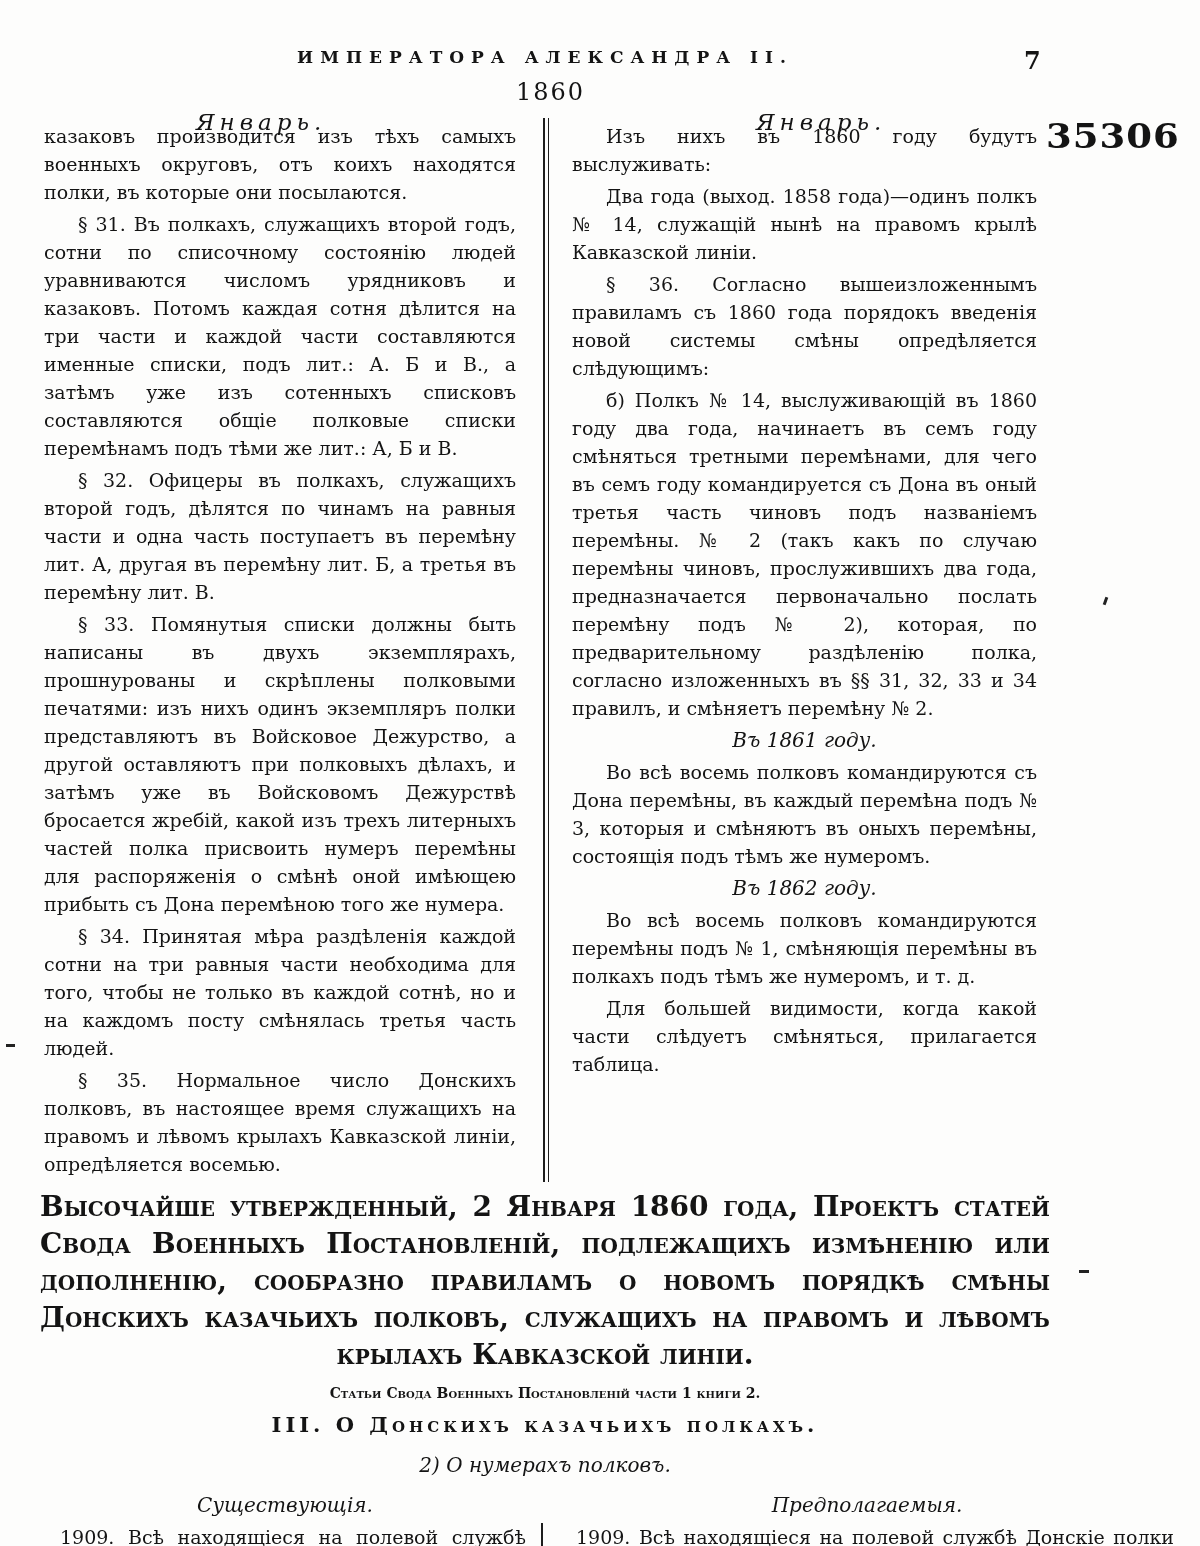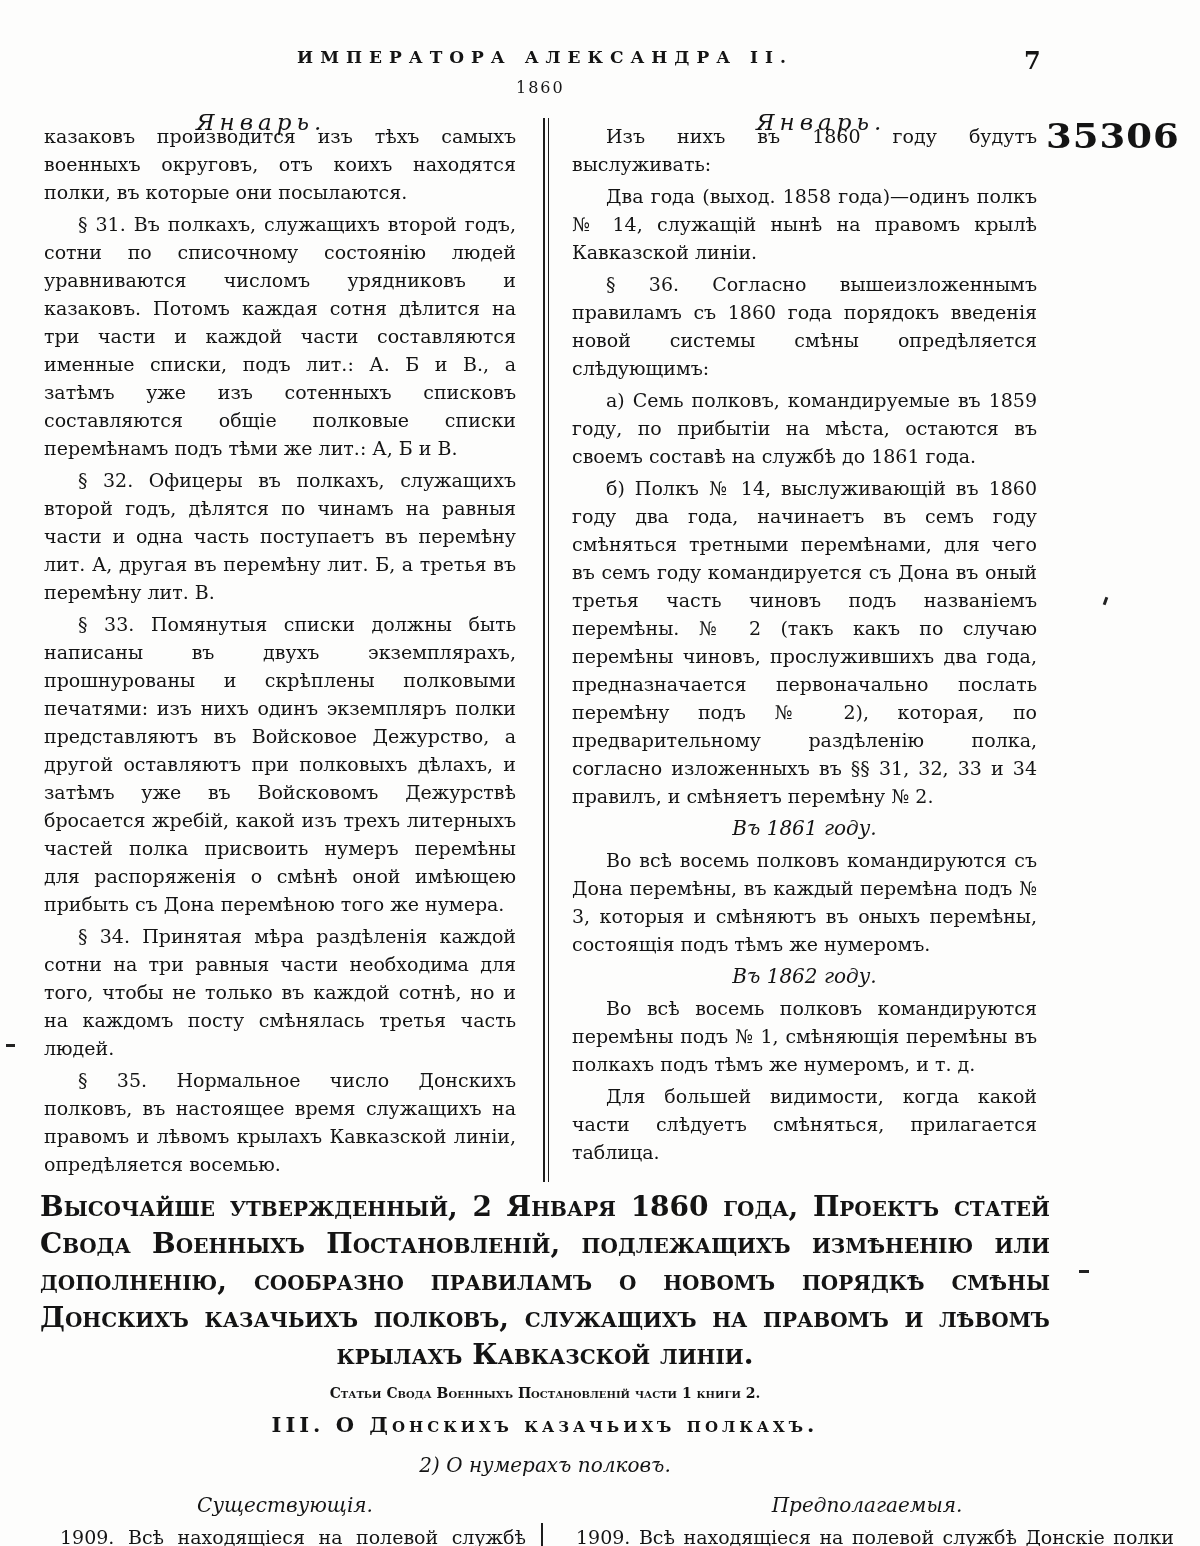--- a/index.html
+++ b/index.html
@@ -29,21 +29,21 @@
   }
   .subheader{position:relative;height:46px;}
   .subheader .month{
     position:absolute;top:6px;
     font-style:italic;font-size:23px;letter-spacing:5px;margin-top:31px;
   }
   .subheader .m-left{left:196px;}
   .subheader .m-right{left:756px;}
   .subheader .year{
     position:absolute;top:6px;left:516px;
-    font-size:16px;letter-spacing:2px;
+    font-size:24px;letter-spacing:2px;
   }
   .stamp{
     position:absolute;top:114px;left:1046px;
     font-size:37px;font-weight:bold;
     letter-spacing:1px;
     transform:scaleY(0.92);
     font-family:"DejaVu Serif", serif;
   }
   
   .cols-top{
@@ -149,21 +149,20 @@
       <p class="p">§ 32. Офицеры въ полкахъ, служащихъ второй годъ, дѣлятся по чинамъ на равныя части и одна часть поступаетъ въ перемѣну лит. А, другая въ перемѣну лит. Б, а третья въ перемѣну лит. В.</p>
       <p class="p">§ 33. Помянутыя списки должны быть написаны въ двухъ экземплярахъ, прошнурованы и скрѣплены полковыми печатями: изъ нихъ одинъ экземпляръ полки представляютъ въ Войсковое Дежурство, а другой оставляютъ при полковыхъ дѣлахъ, и затѣмъ уже въ Войсковомъ Дежурствѣ бросается жребій, какой изъ трехъ литерныхъ частей полка присвоить нумеръ перемѣны для распоряженія о смѣнѣ оной имѣющею прибыть съ Дона перемѣною того же нумера.</p>
       <p class="p">§ 34. Принятая мѣра раздѣленія каждой сотни на три равныя части необходима для того, чтобы не только въ каждой сотнѣ, но и на каждомъ посту смѣнялась третья часть людей.</p>
       <p class="p">§ 35. Нормальное число Донскихъ полковъ, въ настоящее время служащихъ на правомъ и лѣвомъ крылахъ Кавказской линіи, опредѣляется восемью.</p>
     </div>
     <div class="vdiv-double"></div>
     <div class="col-right">
       <p class="p">Изъ нихъ въ 1860 году будутъ выслуживать:</p>
       <p class="p">Два года (выход. 1858 года)—одинъ полкъ № 14, служащій нынѣ на правомъ крылѣ Кавказской линіи.</p>
       <p class="p">§ 36. Согласно вышеизложеннымъ правиламъ съ 1860 года порядокъ введенія новой системы смѣны опредѣляется слѣдующимъ:</p>
-      <p class="p">а) Семь полковъ, командируемые въ 1859 году, по прибытіи на мѣста, остаются въ своемъ составѣ на службѣ до 1861 года.</p>
       <p class="p">б) Полкъ № 14, выслуживающій въ 1860 году два года, начинаетъ въ семъ году смѣняться третными перемѣнами, для чего въ семъ году командируется съ Дона въ оный третья часть чиновъ подъ названіемъ перемѣны. № 2 (такъ какъ по случаю перемѣны чиновъ, прослужившихъ два года, предназначается первоначально послать перемѣну подъ № 2), которая, по предварительному раздѣленію полка, согласно изложенныхъ въ §§ 31, 32, 33 и 34 правилъ, и смѣняетъ перемѣну № 2.</p>
       <p class="ih">Въ 1861 году.</p>
       <p class="p">Во всѣ восемь полковъ командируются съ Дона перемѣны, въ каждый перемѣна подъ № 3, которыя и смѣняютъ въ оныхъ перемѣны, состоящія подъ тѣмъ же нумеромъ.</p>
       <p class="ih">Въ 1862 году.</p>
       <p class="p">Во всѣ восемь полковъ командируются перемѣны подъ № 1, смѣняющія перемѣны въ полкахъ подъ тѣмъ же нумеромъ, и т. д.</p>
       <p class="p">Для большей видимости, когда какой части слѣдуетъ смѣняться, прилагается таблица.</p>
     </div>
   </div>
 
   <div class="decree">

